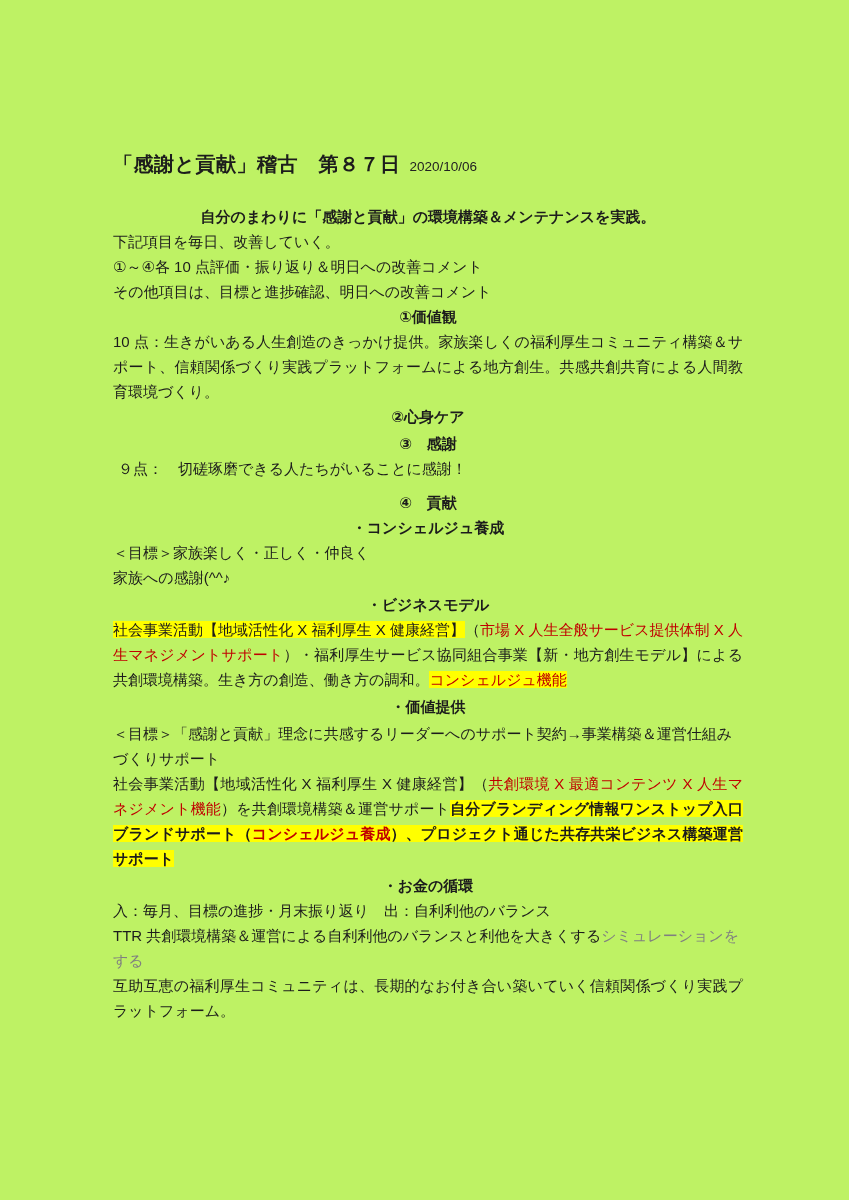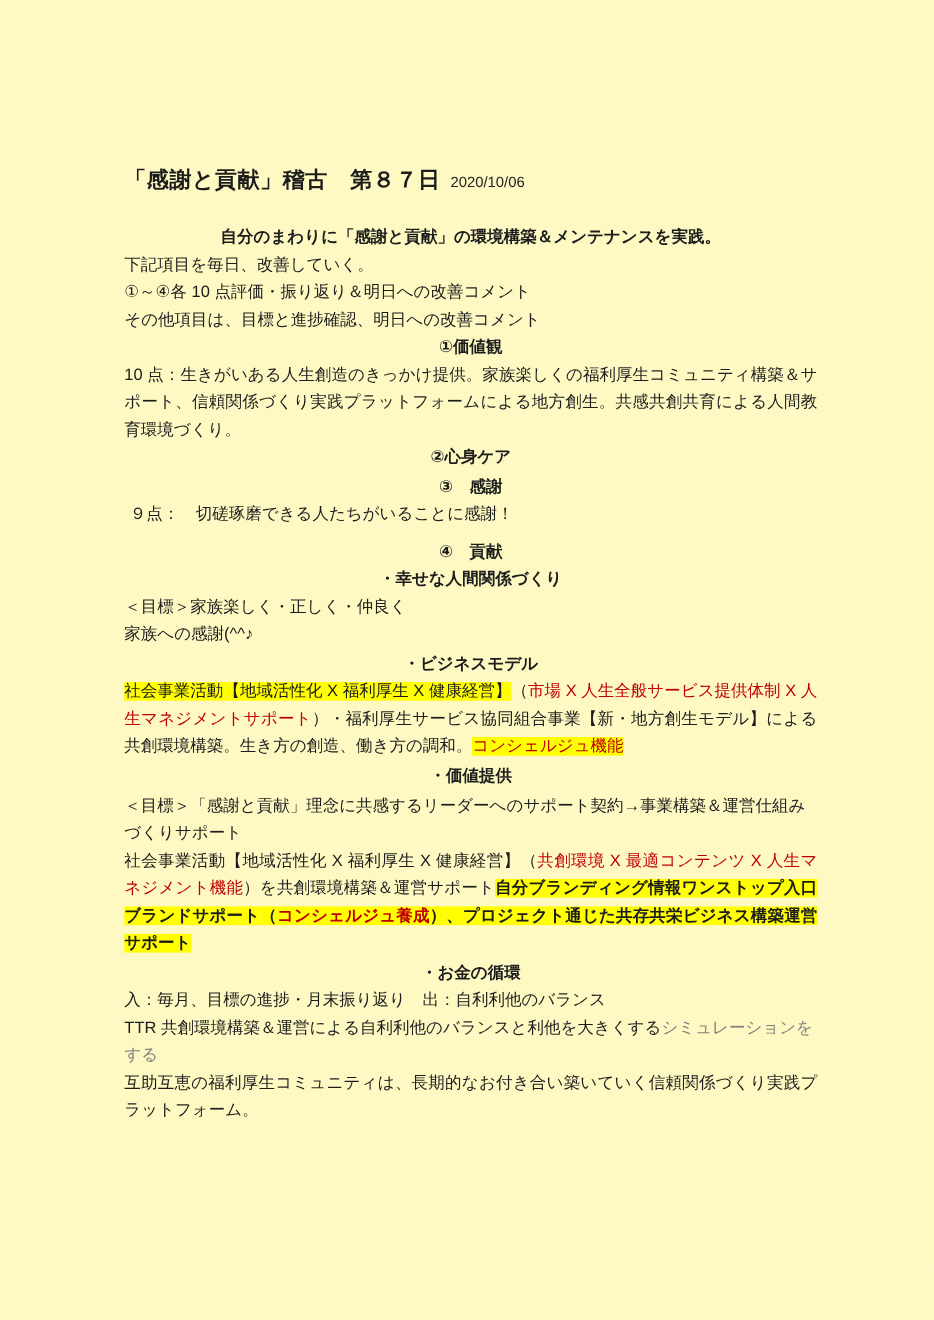--- a/index.html
+++ b/index.html
@@ -1,19 +1,19 @@
 <!DOCTYPE html>
 <html lang="ja"><head>
 <meta charset="utf-8">
 <style>
   html,body{margin:0;padding:0;background:#ffffff;}
   .page{
     position:relative;
     width:849px;height:1200px;
-    background:#fef9c3;
+    background:#bef264;
     overflow:hidden;
     font-family:"Liberation Sans","DejaVu Sans",sans-serif;
     color:#1c1c1c;
   }
   .content{
     position:absolute;left:113px;top:150px;width:630px;
   }
   p{margin:0;font-size:15px;line-height:25px;}
   .just{text-align:justify;}
   .title-line{margin-bottom:23px;line-height:28px;}
@@ -49,21 +49,21 @@
     <p class="b">①価値観</p>
     <p class="just"><span>10 点：</span><span class="u">生き</span><span>がいある</span><span class="u">人生創造</span><span>のきっかけ提供。</span><span class="u">家族楽しく</span><span>の</span><span class="u">福利厚生</span><span>コミュニティ構築＆サポート、信頼関係づくり実践プラットフォームによる地方創生。共感共創共育による人間教育環境づくり。</span></p>
 
     <p class="b">②心身ケア</p>
 
     <p class="b mt-s">③　感謝</p>
     <p class="ind">９点：　切磋琢磨できる人たちがいることに感謝！</p>
 
     <p class="b mt-m">④　貢献</p>
 
-    <p class="b">・幸せな人間関係づくり</p>
+    <p class="b">・コンシェルジュ養成</p>
     <p>＜目標＞家族楽しく・正しく・仲良く</p>
     <p><span class="u">家族への感謝(^^♪</span></p>
 
     <p class="b mt-s">・ビジネスモデル</p>
     <p class="just"><span class="u hl">社会事業活動【地域活性化 X 福利厚生 X 健康経営】</span><span class="u">（</span><span class="u red">市場 X 人生全般サービス提供体制 X 人生マネジメントサポート</span><span class="u">）・福利厚生サービス協同組合事業【新・地方創生モデル】による共創環境構築。生き方の創造、働き方の調和。</span><span class="u hl red">コンシェルジュ機能</span></p>
 
     <p class="b mt-s">・価値提供</p>
     <p class="mt-s">＜目標＞「感謝と貢献」理念に共感するリーダーへのサポート契約→事業構築＆運営仕組みづくりサポート</p>
     <p class="just"><span class="u">社会事業活動【地域活性化 X 福利厚生 X 健康経営】</span><span class="u">（</span><span class="u red">共創環境 X 最適コンテンツ X 人生マネジメント機能</span><span class="u">）を共創環境構築＆運営サポート</span><span class="u hl b">自分ブランディング情報ワンストップ入口ブランドサポート</span><span class="u hl b">（</span><span class="u hl b red">コンシェルジュ養成</span><span class="u hl b">）、プロジェクト通じた共存共栄ビジネス構築運営サポート</span></p>
 

